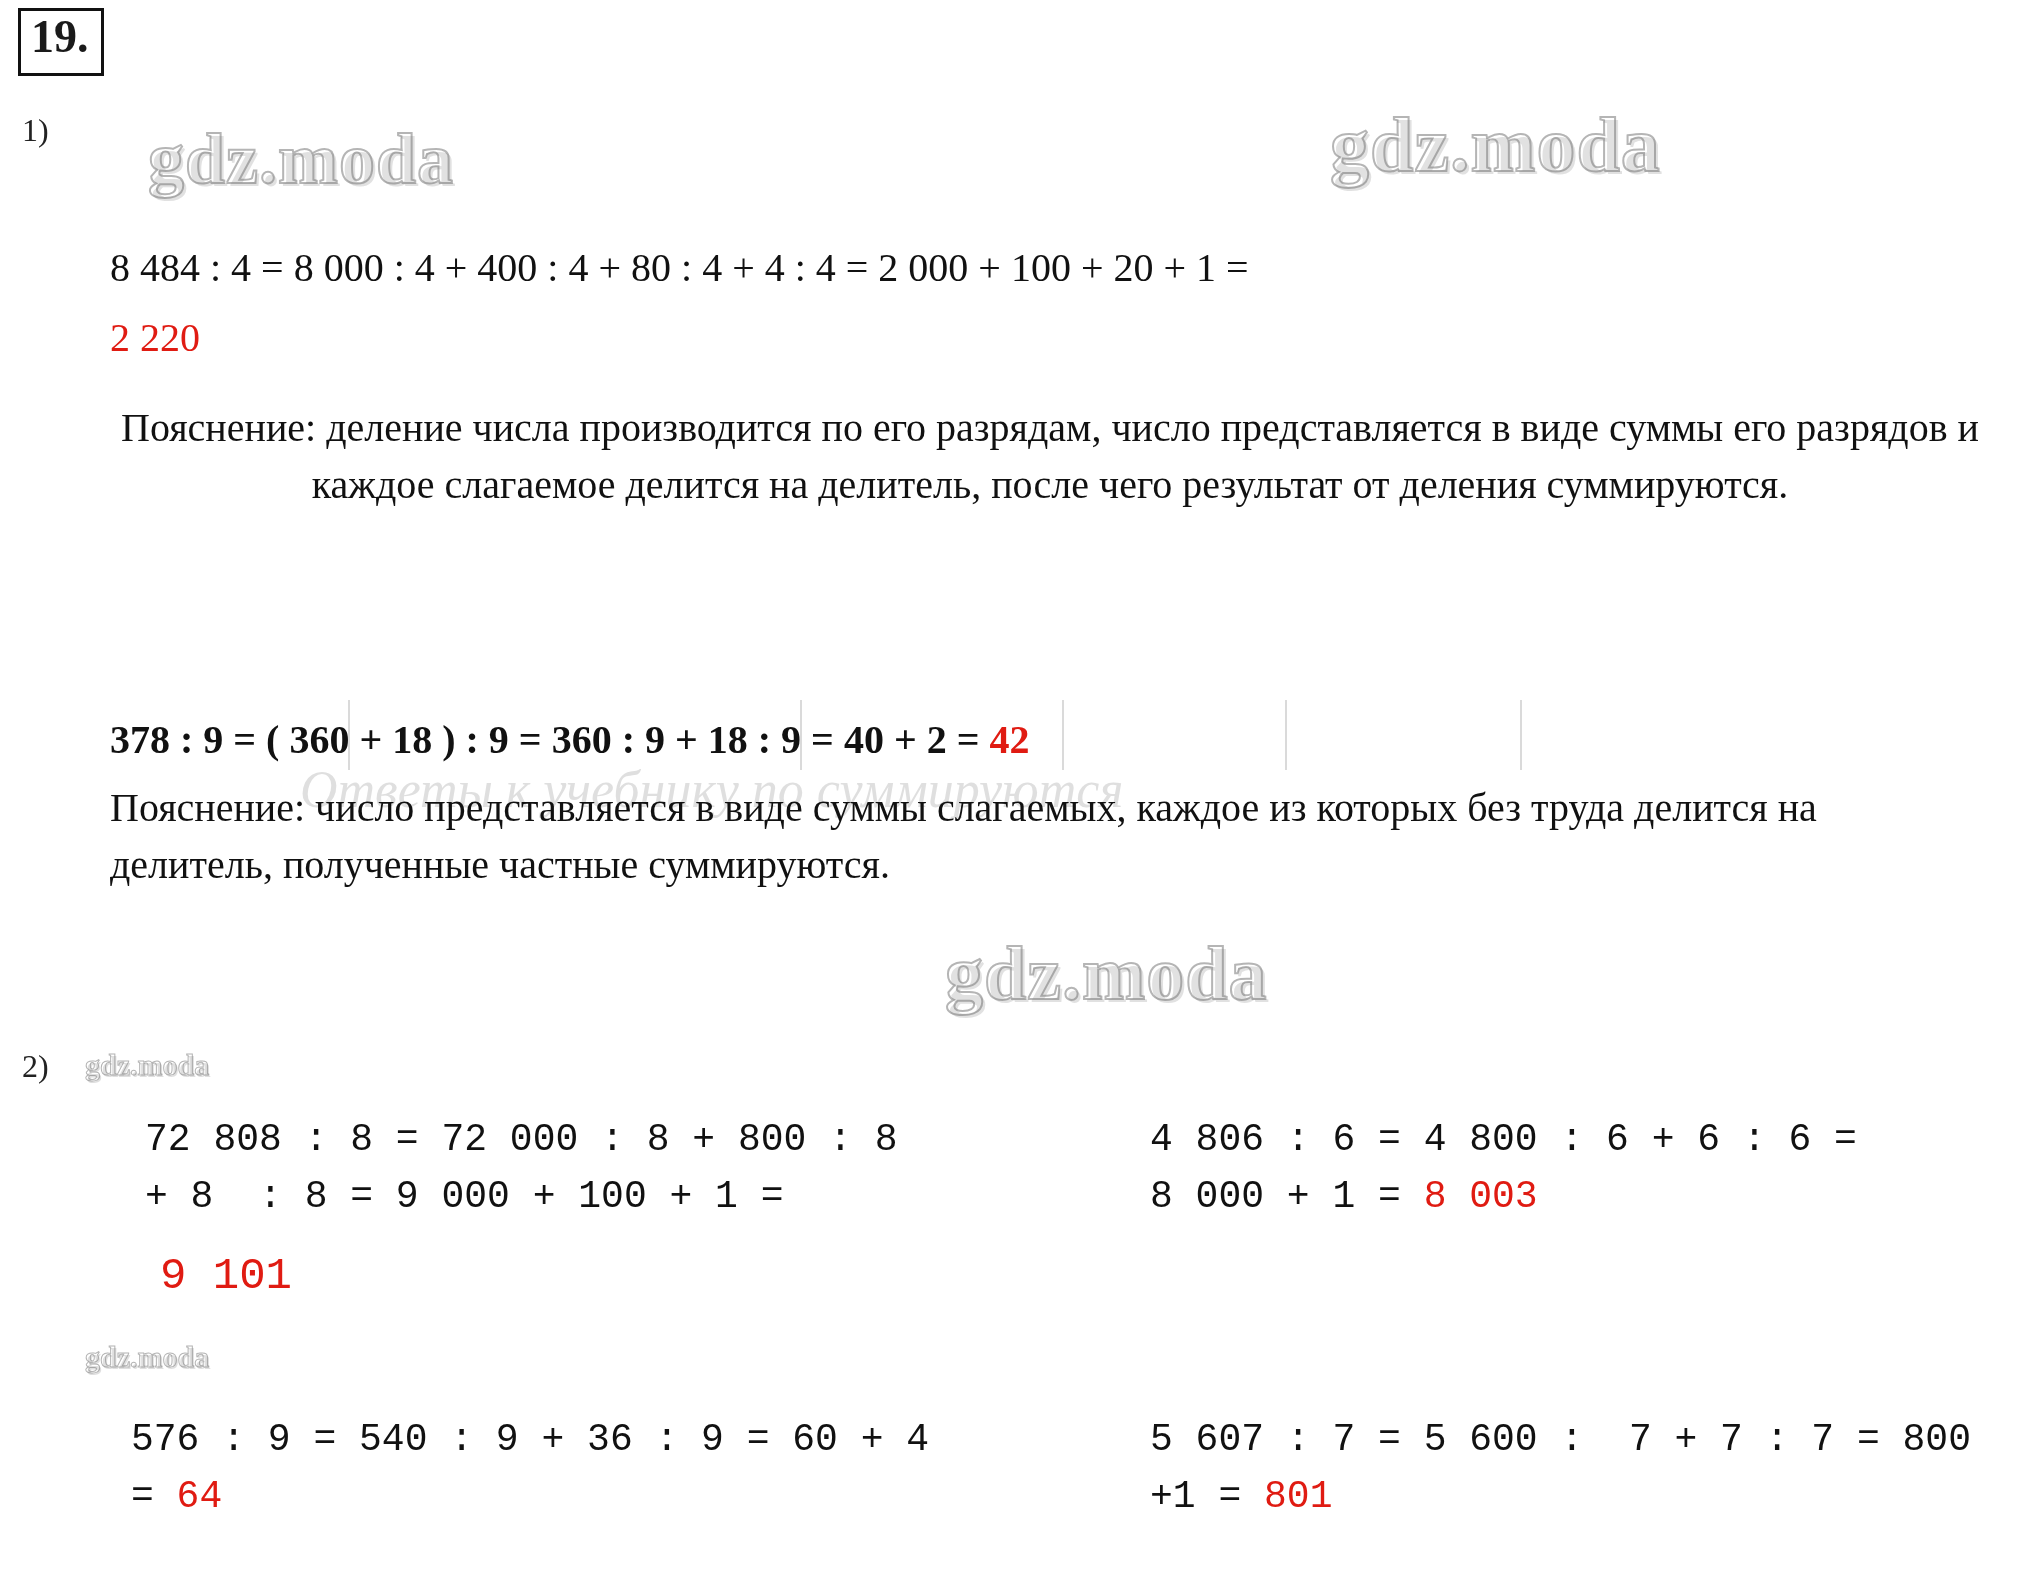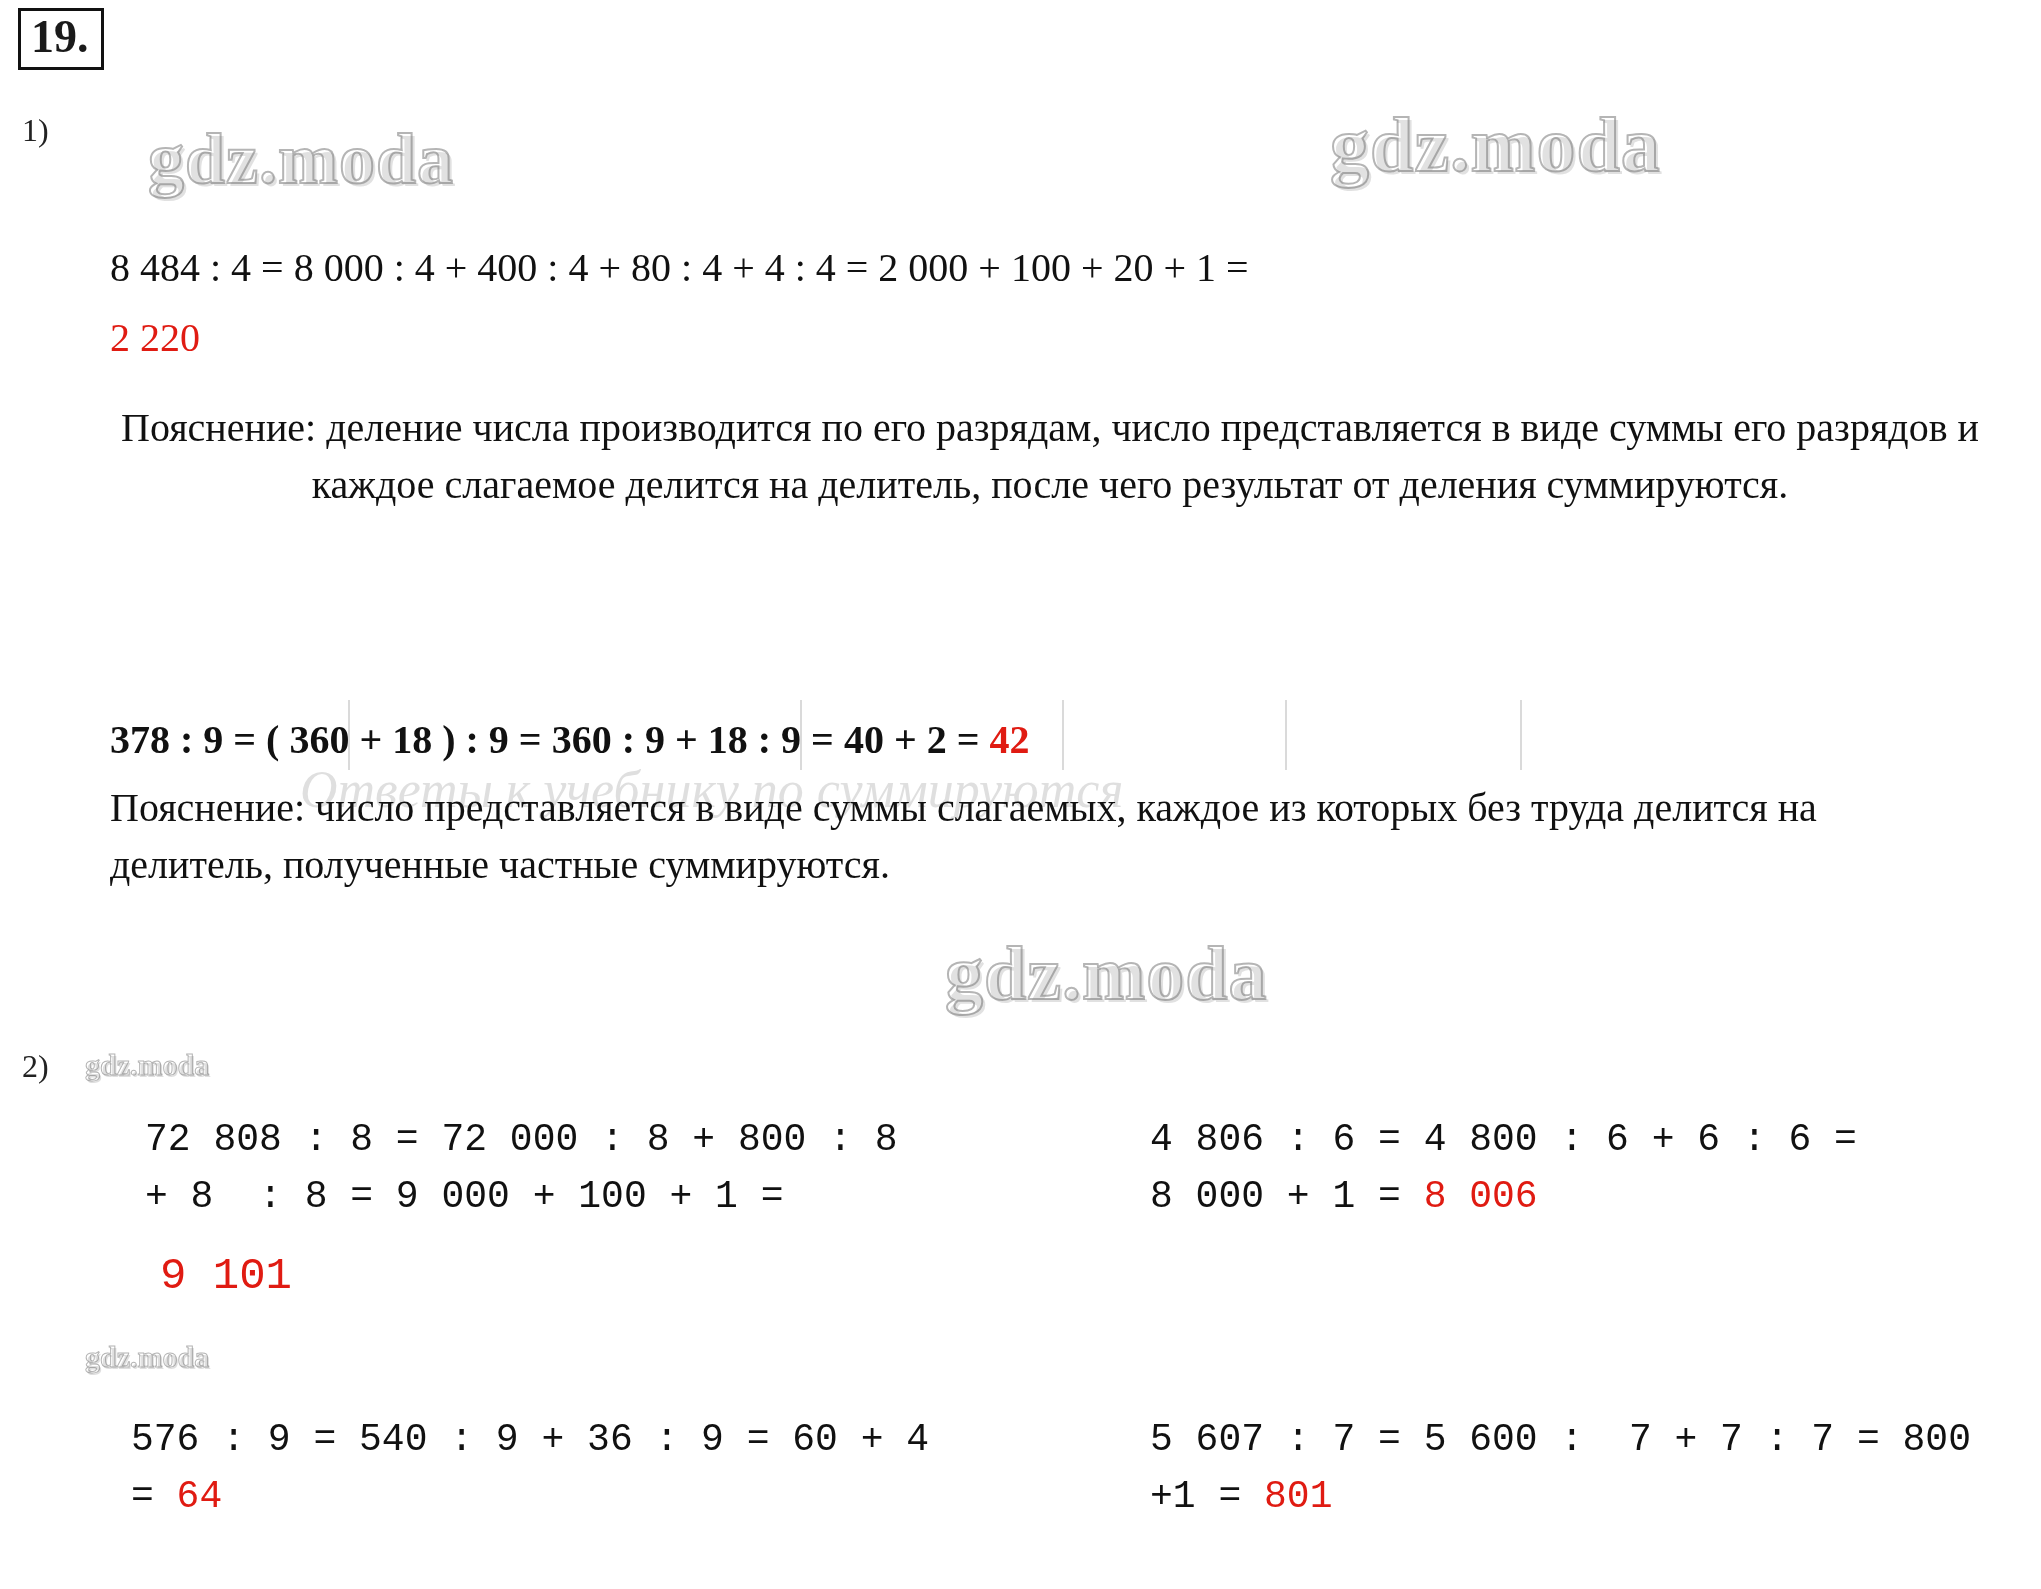--- a/index.html
+++ b/index.html
@@ -15,21 +15,21 @@
     color: #1a1a1a;
     overflow: hidden;
   }
 
   
   .task-number {
     position: absolute;
     left: 18px;
     top: 8px;
     border: 3px solid #111;
-    padding: 2px 12px 6px 10px;
+    padding: 2px 12px 12px 10px;
     font-size: 46px;
     font-weight: bold;
     font-family: "Liberation Serif", serif;
     line-height: 1.05;
     background: #fff;
   }
 
   
   .part-marker {
     position: absolute;
@@ -157,19 +157,19 @@
 <div class="body-text" id="expl-1">Пояснение: деление числа производится по его разрядам, число представляется в виде суммы его разрядов и каждое слагаемое делится на делитель, после чего результат от деления суммируются.</div>
 
 <div class="body-text" id="line-2"><span>378 : 9 = ( 360 + 18 ) : 9 = 360 : 9 + 18 : 9 = 40 + 2 = </span><span class="red">42</span></div>
 <div class="body-text" id="expl-2">Пояснение: число представляется в виде суммы слагаемых, каждое из которых без труда делится на делитель, полученные частные суммируются.</div>
 
 <div class="calc" id="calc-a">72 808 : 8 = 72 000 : 8 + 800 : 8
 + 8  : 8 = 9 000 + 100 + 1 =</div>
 <div class="calc" id="calc-a-result">9 101</div>
 
 <div class="calc" id="calc-b"><span>4 806 : 6 = 4 800 : 6 + 6 : 6 =
-8 000 + 1 = </span><span class="red">8 006</span></div>
+8 000 + 1 = </span><span class="red">8 003</span></div>
 
 <div class="calc" id="calc-c"><span>576 : 9 = 540 : 9 + 36 : 9 = 60 + 4
 = </span><span class="red">64</span></div>
 
 <div class="calc" id="calc-d"><span>5 607 : 7 = 5 600 :  7 + 7 : 7 = 800
 +1 = </span><span class="red">801</span></div>
 
 </body></html>

